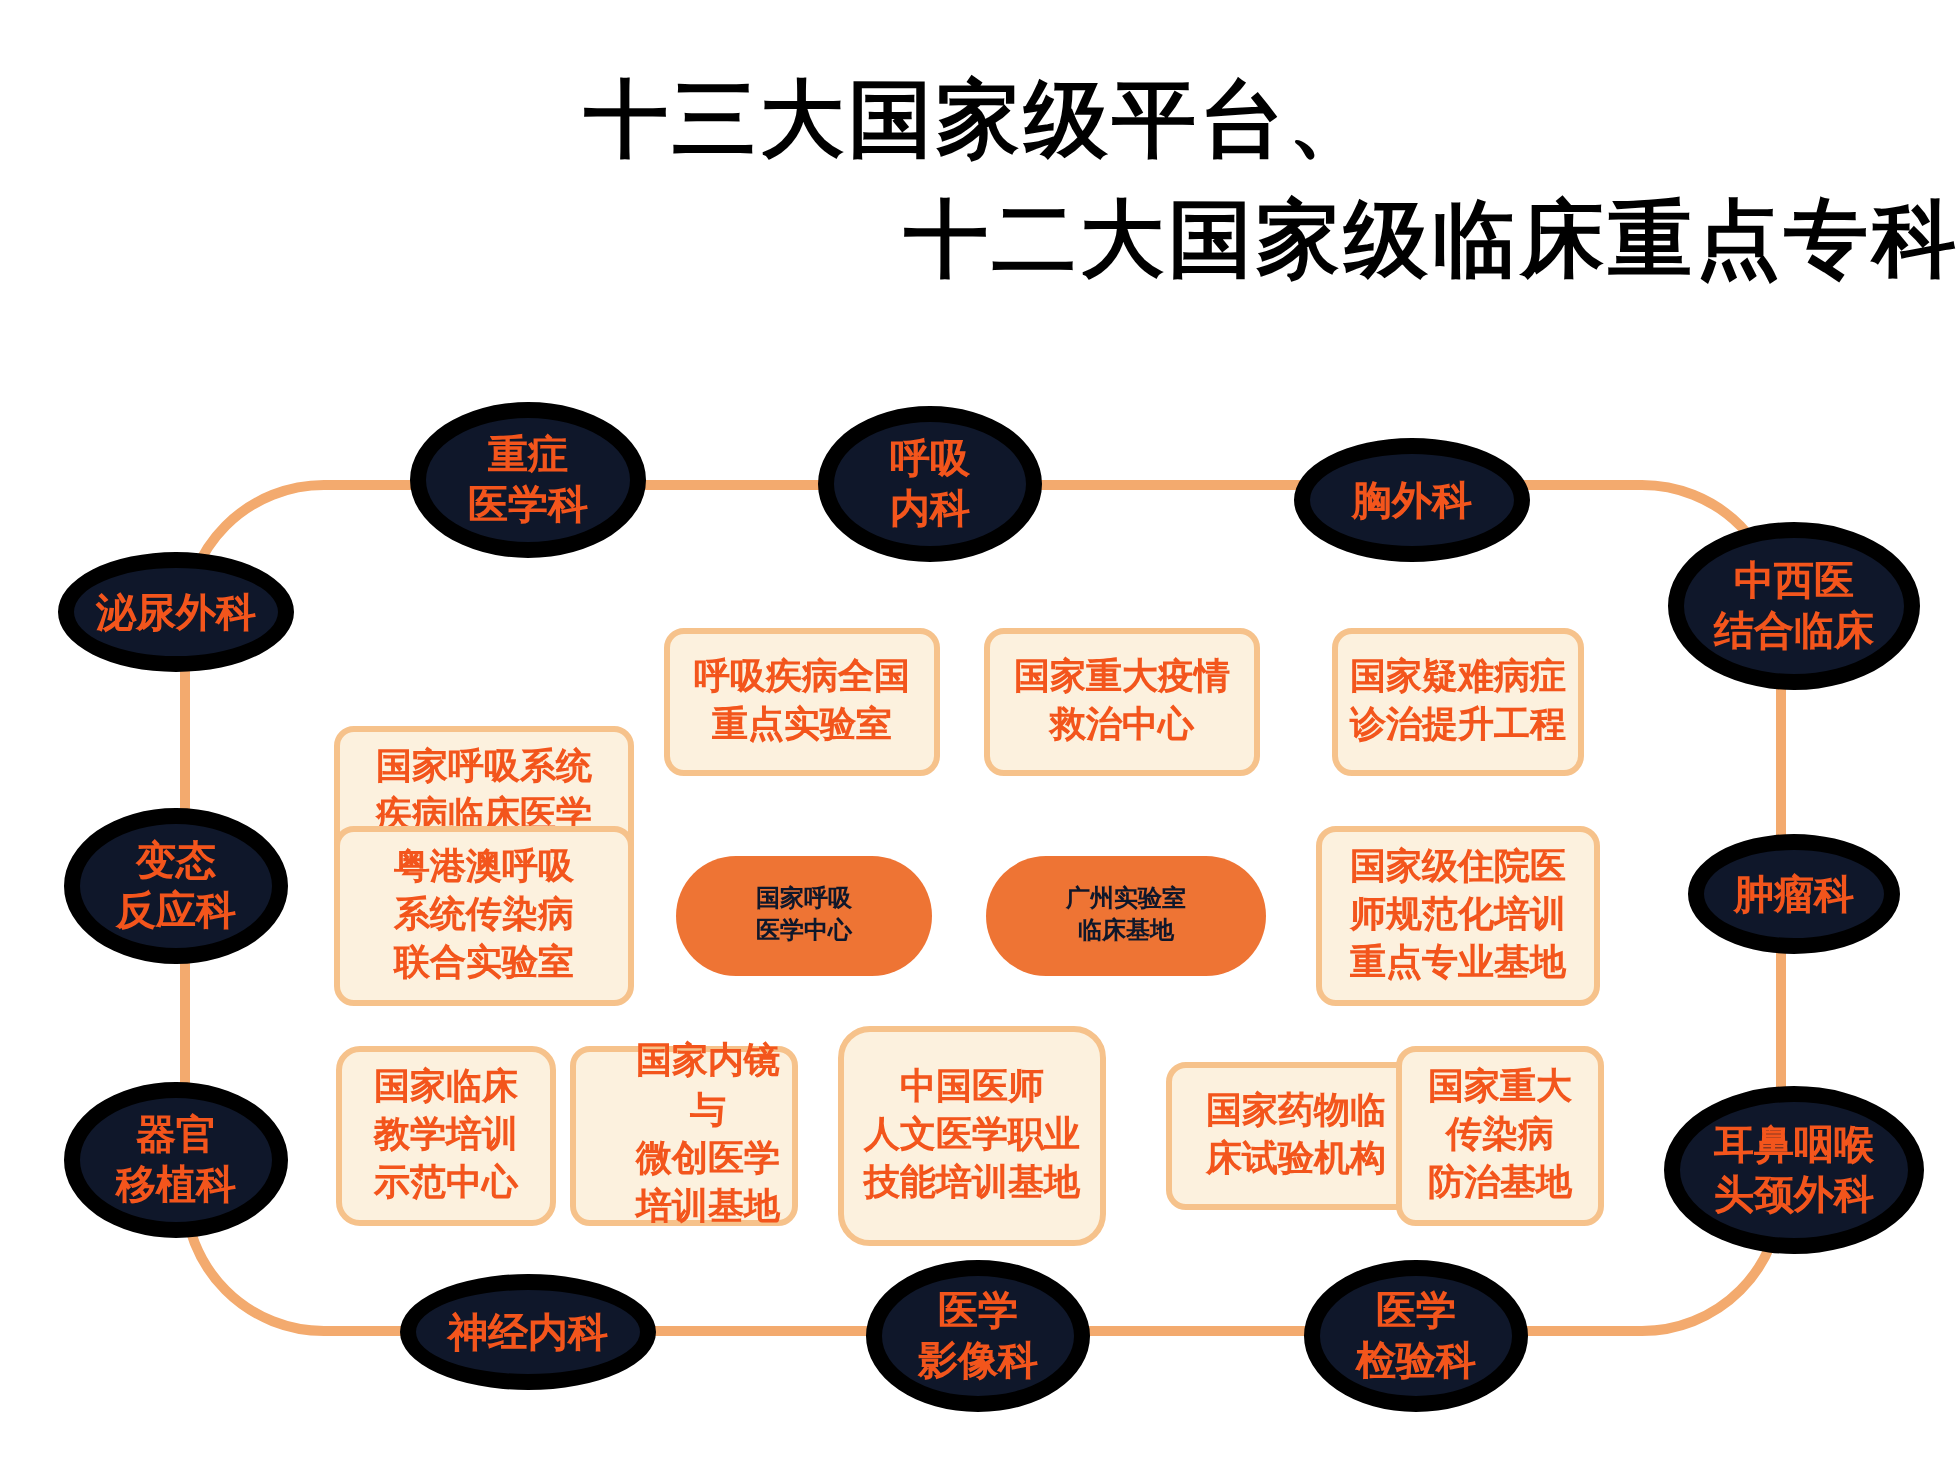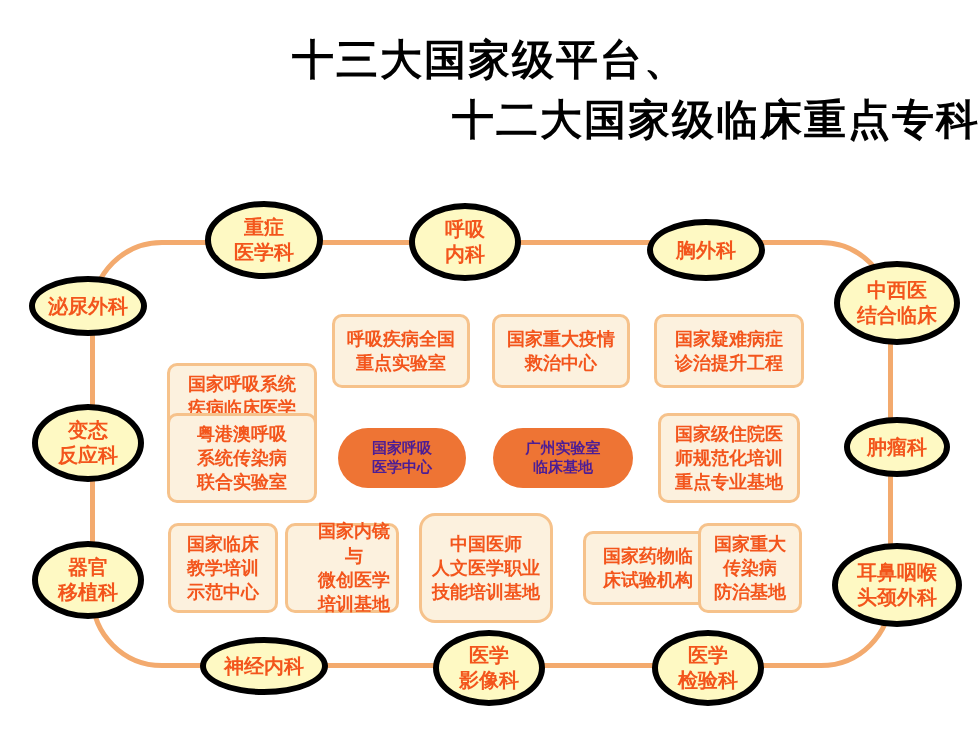--- a/index.html
+++ b/index.html
@@ -31,22 +31,22 @@
     top: 240px;
     width: 803px;
     height: 428px;
     border: 5px solid #F3AA6E;
     border-radius: 72px;
     background: transparent;
   }
   .ellipse {
     position: absolute;
     transform: translate(-50%, -50%);
-    background: #fef9c3;
-    border: 6px solid #000000;
+    background: #0f172a;
+    border: 8px solid #000000;
     border-radius: 50%;
     display: flex;
     align-items: center;
     justify-content: center;
     text-align: center;
     color: #F3551C;
     font-weight: bold;
     font-size: 20px;
     line-height: 1.25;
     white-space: pre-line;
@@ -71,23 +71,23 @@
   }
   .pill {
     position: absolute;
     transform: translate(-50%, -50%);
     background: #EE7434;
     border-radius: 32px;
     display: flex;
     align-items: center;
     justify-content: center;
     text-align: center;
-    color: #4c1d95;
+    color: #0f172a;
     font-weight: bold;
-    font-size: 15px;
+    font-size: 12px;
     line-height: 1.3;
     white-space: pre-line;
     z-index: 2;
   }
   
   .sp0  { left: 264px; top: 240px; width: 118px; height: 78px; }
   .sp1  { left: 465px; top: 242px; width: 112px; height: 78px; }
   .sp2  { left: 706px; top: 250px; width: 118px; height: 62px; }
   .sp3  { left: 88px;  top: 306px; width: 118px; height: 60px; }
   .sp4  { left: 897px; top: 303px; width: 126px; height: 84px; }
@@ -95,24 +95,24 @@
   .sp6  { left: 897px; top: 447px; width: 106px; height: 60px; }
   .sp7  { left: 88px;  top: 580px; width: 112px; height: 78px; }
   .sp8  { left: 897px; top: 585px; width: 130px; height: 84px; }
   .sp9  { left: 264px; top: 666px; width: 128px; height: 58px; }
   .sp10 { left: 489px; top: 668px; width: 112px; height: 76px; }
   .sp11 { left: 708px; top: 668px; width: 112px; height: 76px; }
   
   .pf0  { left: 242px; top: 365px; width: 150px; height: 90px; margin-top: 43px; }
   .pf1  { left: 401px; top: 351px; width: 138px; height: 74px; }
   .pf2  { left: 561px; top: 351px; width: 138px; height: 74px; }
-  .pf3  { left: 729px; top: 351px; width: 150px; height: 74px; }
+  .pf3  { left: 729px; top: 351px; width: 126px; height: 74px; }
   .pf4  { left: 242px; top: 458px; width: 150px; height: 90px; }
   .pf5  { left: 729px; top: 458px; width: 142px; height: 90px; }
-  .pf6  { left: 223px; top: 568px; width: 110px; height: 90px; }
+  .pf6  { left: 223px; top: 568px; width: 110px; height: 90px; border-radius: 12px; }
   .pf7  { left: 342px; top: 568px; width: 114px; height: 90px; padding-left: 24px; }
   .pf8  { left: 486px; top: 568px; width: 134px; height: 110px; border-radius: 16px; }
   .pf9  { left: 648px; top: 568px; width: 130px; height: 74px; }
   .pf10 { left: 750px; top: 568px; width: 104px; height: 90px; }
   
   .c0 { left: 402px; top: 458px; width: 128px; height: 60px; }
   .c1 { left: 563px; top: 458px; width: 140px; height: 60px; }
 </style>
 </head>
 <body>

